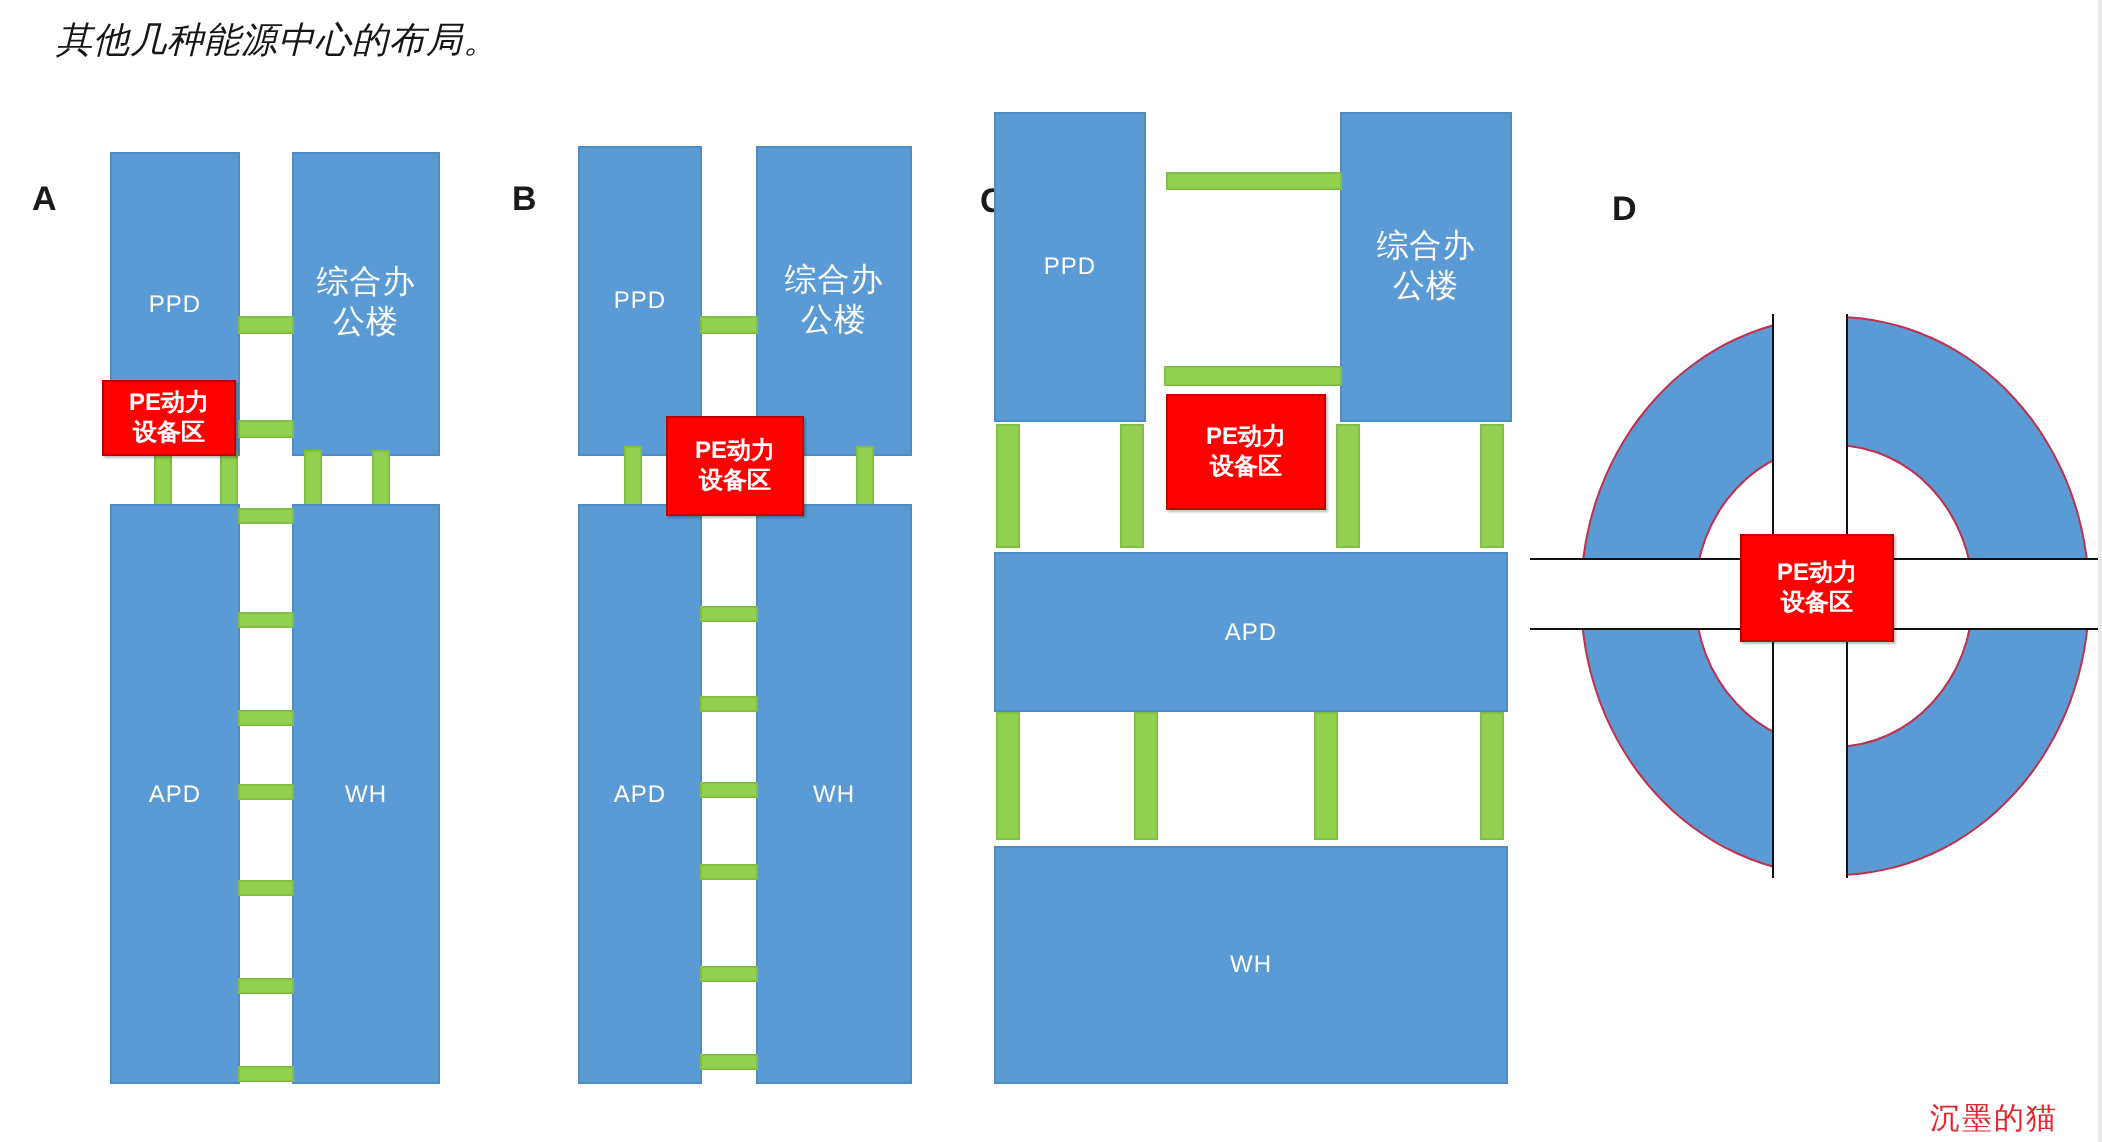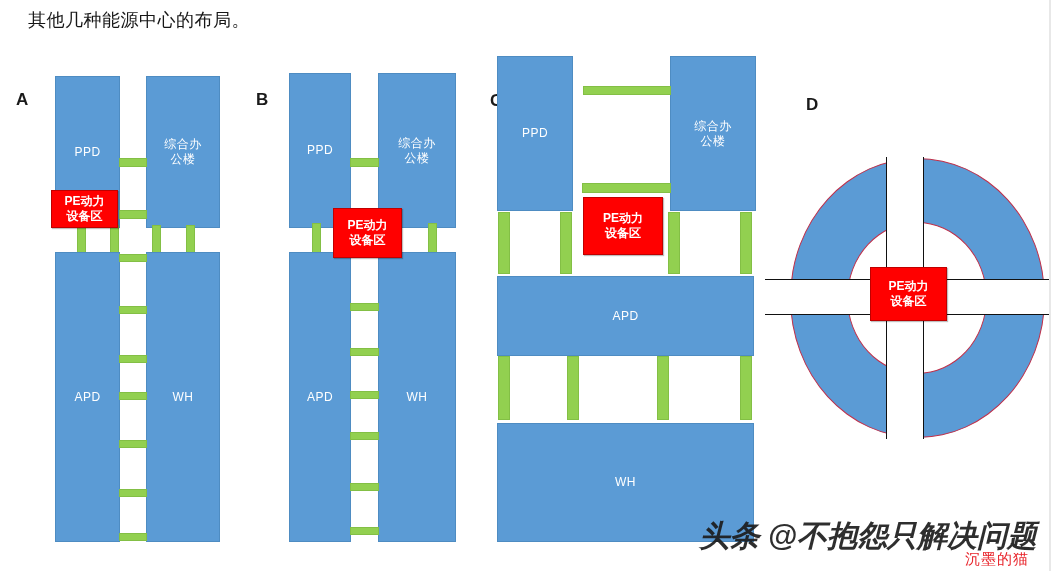--- a/index.html
+++ b/index.html
@@ -22,20 +22,21 @@
 
   
   #caption {
     position: absolute;
     left: 28px;
     top: 8px;
     font-size: 18px;
     color: #161616;
     letter-spacing: 0.5px;
     white-space: nowrap;
+    font-style: italic;
   }
 
   
   .diagram {
     position: absolute;
   }
   .panel-letter {
     position: absolute;
     font-size: 17px;
     font-weight: 600;
@@ -50,21 +51,21 @@
     box-sizing: border-box;
     color: #ffffff;
     display: flex;
     align-items: center;
     justify-content: center;
     text-align: center;
     font-size: 12px;
     line-height: 1.22;
     letter-spacing: 0.5px;
   }
-  .bld.cn { font-size: 12px; }
+  .bld.cn { font-size: 16px; }
 
   
   .conn {
     position: absolute;
     background: #92D050;
     border: 1px solid #83BF45;
     box-sizing: border-box;
   }
 
   
@@ -280,16 +281,15 @@
 
       <div class="band-h" style="left:-15px; top:279px; width:286px; height:36px;"></div>
 
       <div class="pebox" style="left:90px; top:267px; width:77px; height:54px;">
         <span>PE动力</span>
         <span>设备区</span>
       </div>
     </div>
   </div>
 
-  <div id="watermark">头条 @不抱怨只解决问题</div>
   <div id="watermark-sub">沉墨的猫</div>
 
 </div>
 
 </body></html>

